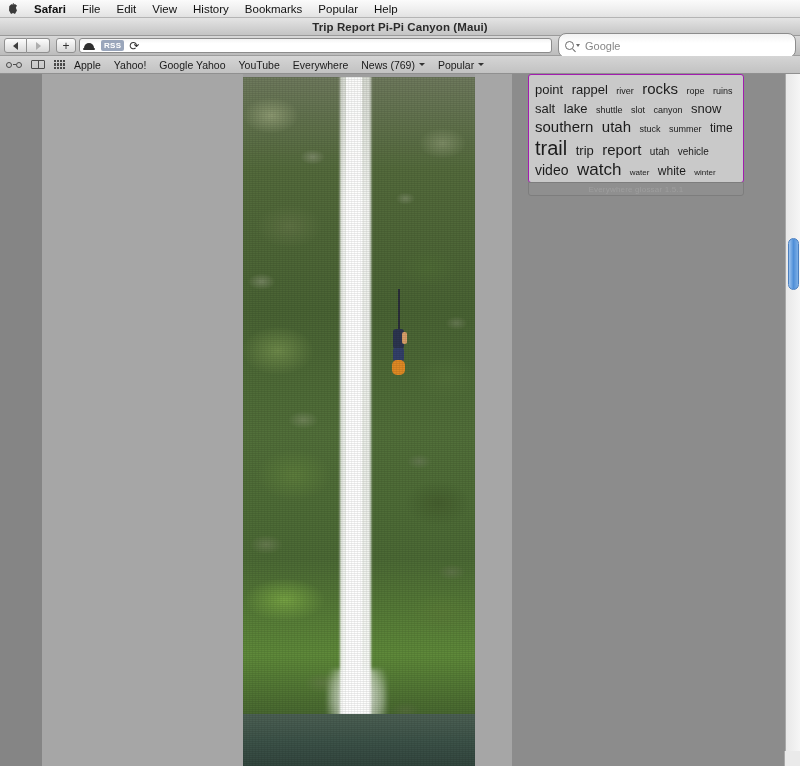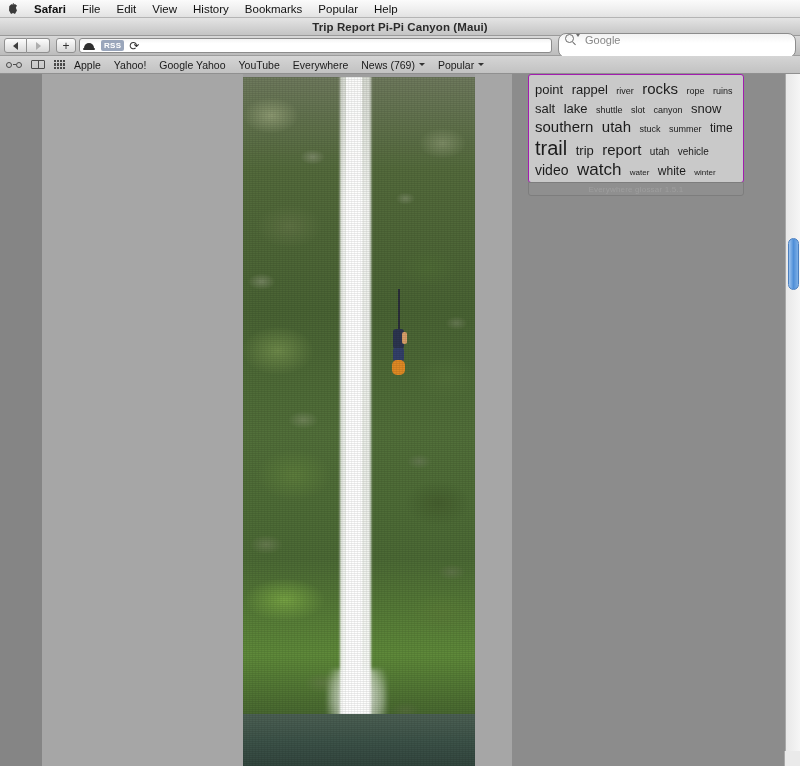--- a/index.html
+++ b/index.html
@@ -77,21 +77,21 @@
     font-size:8px;font-weight:bold;color:#ffffff;background:#9aa6bb;
     border-radius:2px;padding:1px 3px;margin-left:3px;line-height:9px;flex:none;letter-spacing:.3px;
   }
   .reload{
     width:14px;height:14px;flex:none;margin-left:3px;display:flex;align-items:center;justify-content:center;
     font-size:12px;color:#333;
   }
   .searchfield{
     width:238px;height:25px;box-sizing:border-box;border-radius:8px;margin-left:6px;
     background:linear-gradient(to bottom,#f2f2f2,#ffffff 40%);
-    border:1px solid #8c8c8c;display:flex;align-items:flex-start;padding:0 6px;flex:none;
+    border:1px solid #8c8c8c;display:flex;align-items:center;padding:0 6px;flex:none;
   }
   .mag{
     width:7px;height:7px;border:1.4px solid #6b6b6b;border-radius:50%;position:relative;flex:none;
   }
   .mag::after{content:"";position:absolute;right:-3px;bottom:-2px;width:4px;height:1.4px;background:#6b6b6b;transform:rotate(45deg);}
   .mini-caret{
     width:0;height:0;border-left:2.5px solid transparent;border-right:2.5px solid transparent;
     border-top:3px solid #6b6b6b;margin-left:2px;flex:none;
   }
   .searchtext{font-size:11px;color:#868686;margin-left:5px;}

